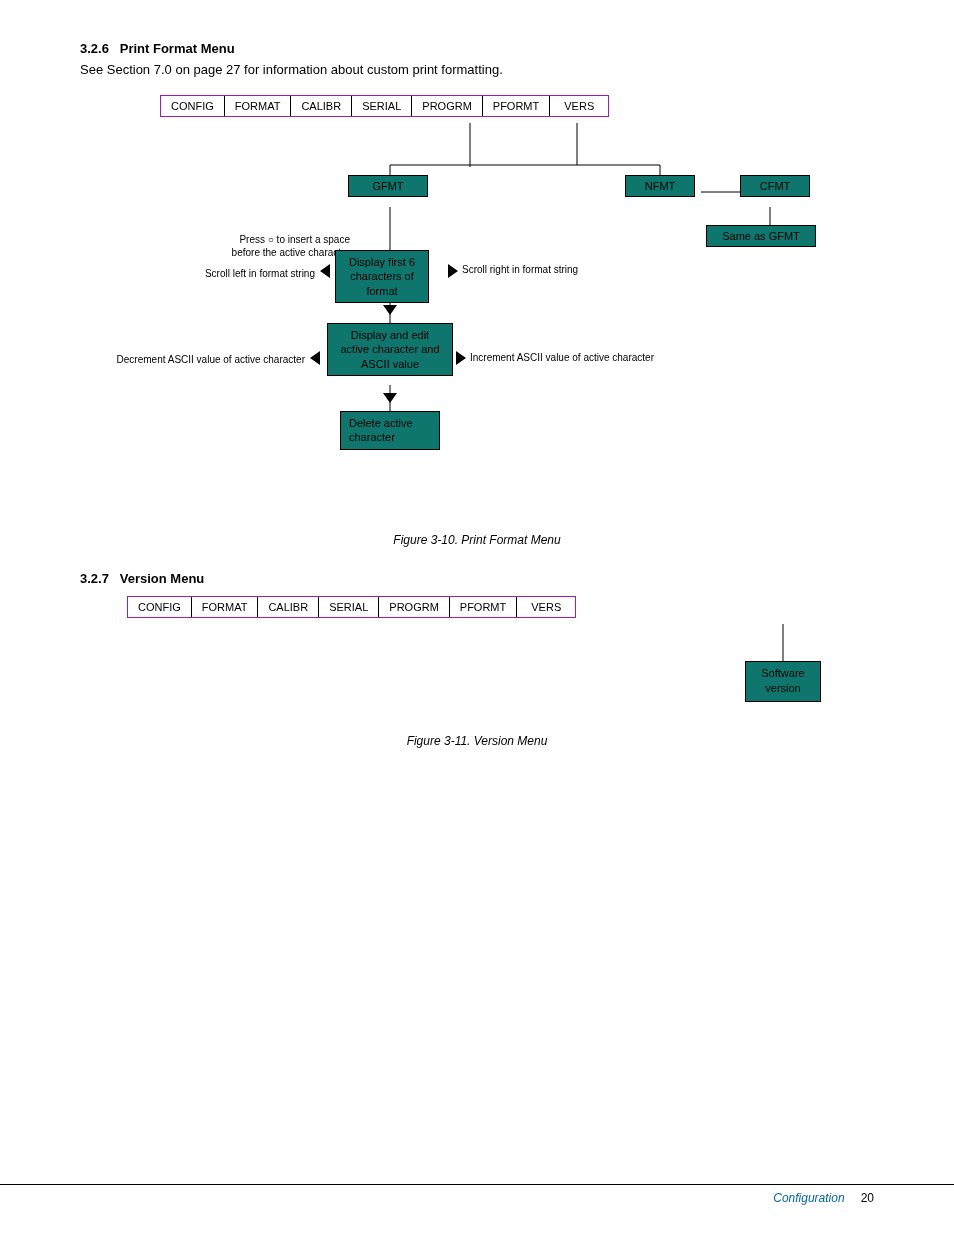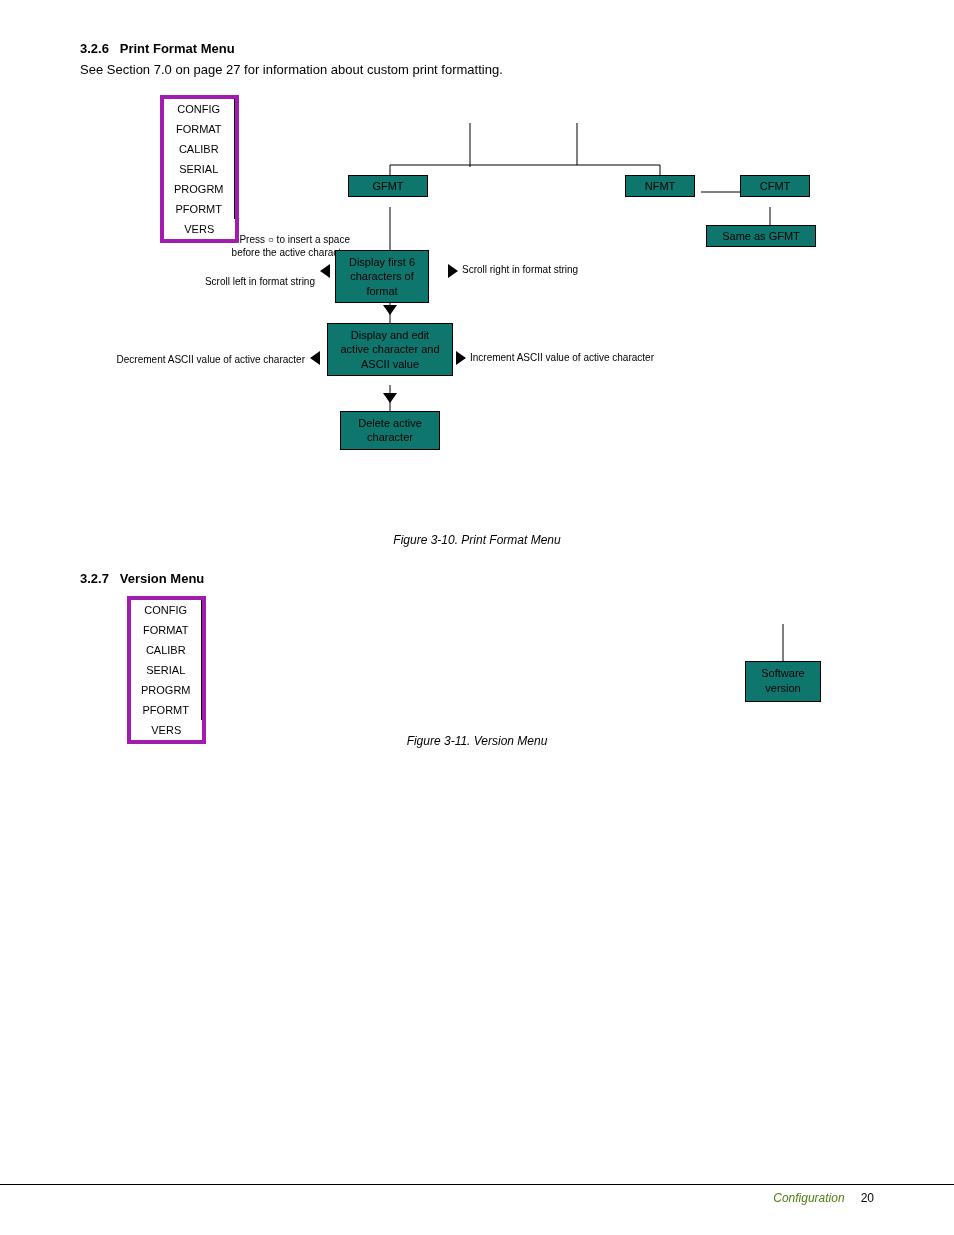--- a/index.html
+++ b/index.html
@@ -21,22 +21,21 @@
       font-size: 13px;
       margin-bottom: 6px;
     }
     .section-subtitle {
       font-size: 13px;
       margin-bottom: 18px;
     }
     
     .menu-bar {
       display: flex;
-      flex-direction: column;
-      border: 4px solid #a21caf;
+      border: 1px solid #a21caf;
       width: fit-content;
     }
     .menu-item {
       border-right: 1px solid #000;
       padding: 4px 10px;
       font-size: 11px;
       white-space: nowrap;
       text-align: center;
       min-width: 58px;
     }
@@ -111,21 +110,21 @@
       border-top: 1px solid #000;
       padding-top: 6px;
       display: flex;
       justify-content: flex-end;
       padding-right: 80px;
       padding-left: 80px;
     }
     .footer-text {
       font-style: italic;
       font-size: 12px;
-      color: #4d7c0f;
+      color: #0369a1;
     }
     .footer-page {
       margin-left: 16px;
       font-size: 12px;
     }
 
     
     .section-body {
       font-size: 13px;
       margin-bottom: 16px;
@@ -196,21 +195,21 @@
       <div class="node-box" style="left: 660px; top: 80px; min-width: 70px;">CFMT</div>
 
       <div class="node-box" style="left: 626px; top: 130px; min-width: 110px;">Same as GFMT</div>
 
       <div class="annot" style="left: 100px; top: 138px; width: 170px; text-align: right;">
         Press ○ to insert a space<br>before the active character
       </div>
 
       <div class="node-box" style="left: 255px; top: 155px; width: 94px; text-align: center; white-space: normal; line-height: 1.3;">Display first 6<br>characters of format</div>
 
-      <div class="annot" style="left: 95px; top: 172px; text-align: right; width: 140px; margin-top: 8px;">Scroll left in format string</div>
+      <div class="annot" style="left: 95px; top: 172px; text-align: right; width: 140px;">Scroll left in format string</div>
       <div class="arrow-icon" style="left: 240px; top: 169px;">
         <div class="arrow-left"></div>
       </div>
 
       <div class="arrow-icon" style="left: 368px; top: 169px;">
         <div class="arrow-right"></div>
       </div>
       <div class="annot" style="left: 382px; top: 168px; width: 180px; text-align: left;">Scroll right in format string</div>
 
       <div class="arrow-icon" style="left: 303px; top: 208px;">
@@ -226,21 +225,21 @@
 
       <div class="arrow-icon" style="left: 376px; top: 256px;">
         <div class="arrow-right"></div>
       </div>
       <div class="annot" style="left: 390px; top: 256px; width: 260px; text-align: left;">Increment ASCII value of active character</div>
 
       <div class="arrow-icon" style="left: 303px; top: 296px;">
         <div class="arrow-down"></div>
       </div>
 
-      <div class="node-box" style="left: 260px; top: 316px; width: 100px; text-align: center; white-space: normal; line-height: 1.3;">Delete active<br>character</div>
+      <div class="node-box" style="left: 260px; top: 316px; width: 100px; text-align: left; white-space: normal; line-height: 1.3;">Delete active<br>character</div>
 
     </div>
 
     <div class="figure-caption">Figure 3-10. Print Format Menu</div>
   </div>
 
   <div>
     <div class="section-title">
       <span>3.2.7</span>&nbsp;&nbsp;&nbsp;<span>Version Menu</span>
     </div>

